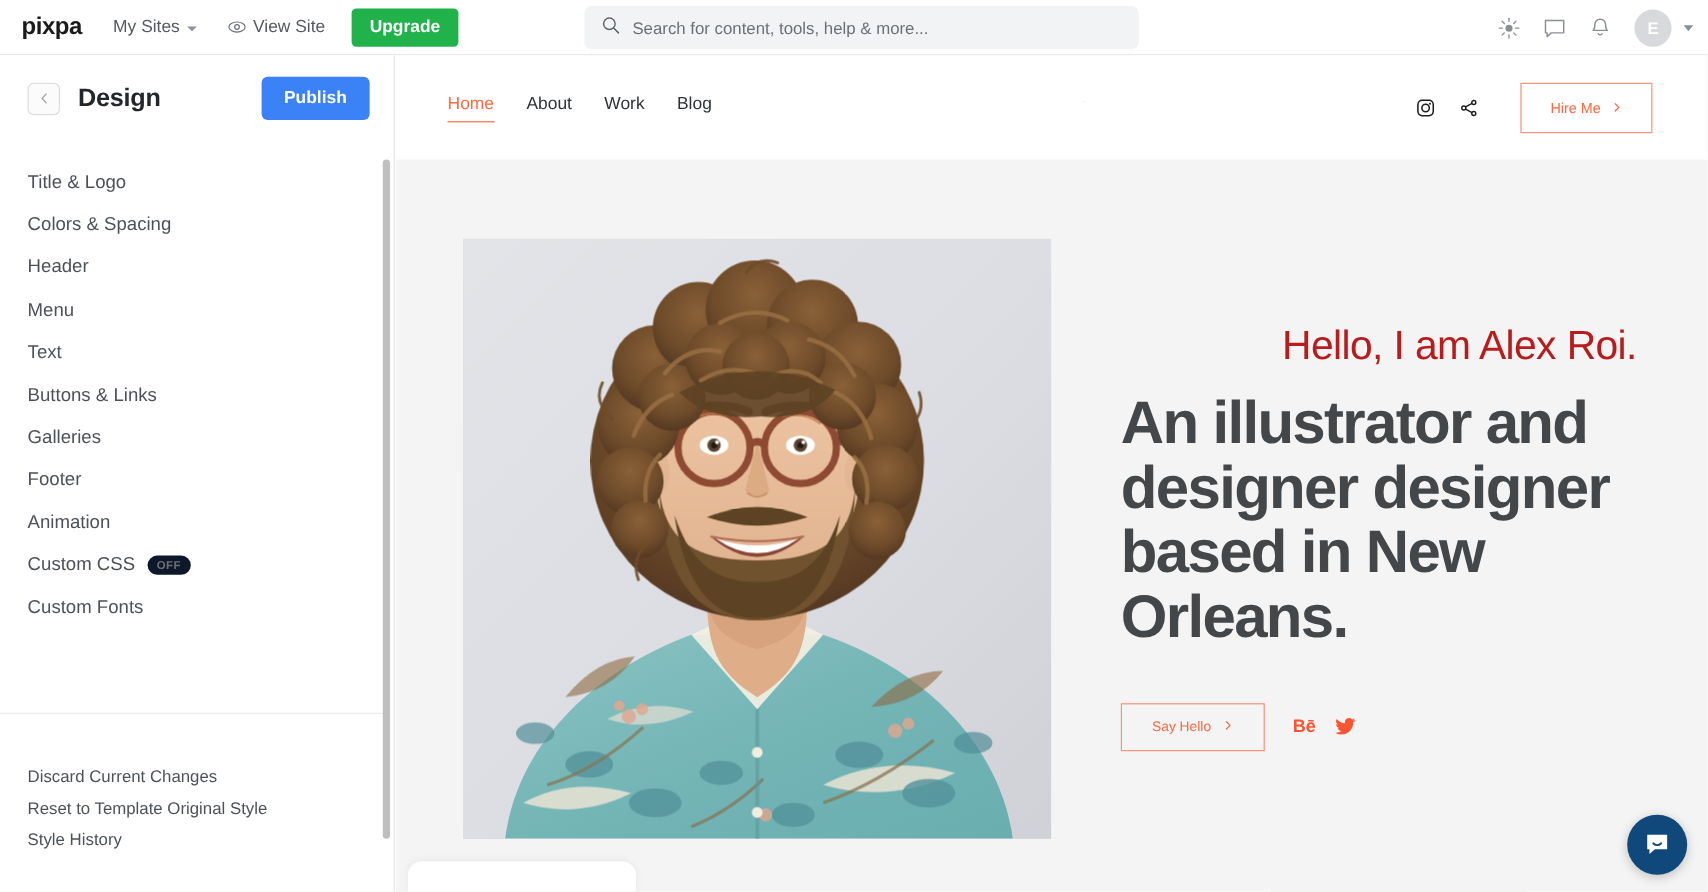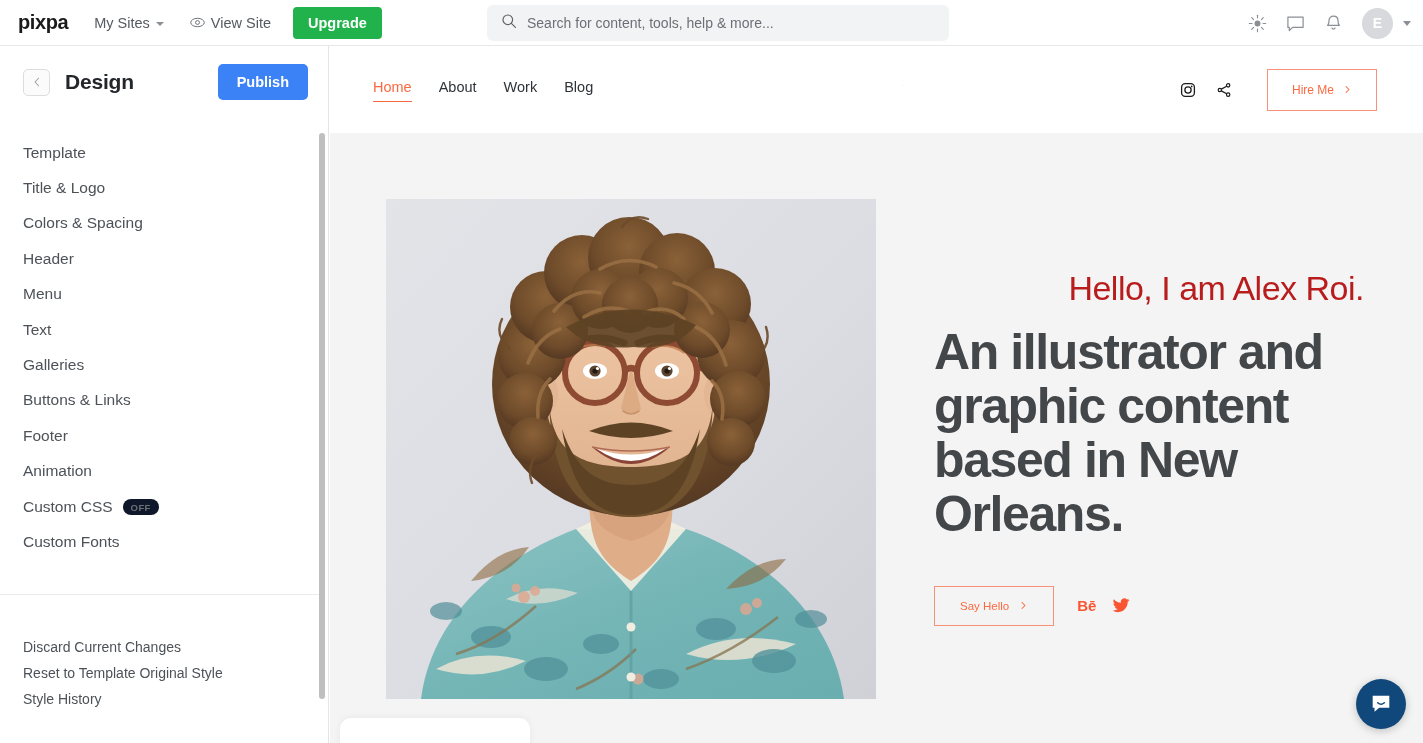--- a/index.html
+++ b/index.html
@@ -297,42 +297,39 @@
       <svg viewBox="0 0 16 16" width="12" height="12">
         <polyline points="10,3 5.4,8 10,13" fill="none" stroke="#9a9ea3" stroke-width="1.4" stroke-linecap="round" stroke-linejoin="round"></polyline>
       </svg>
     </div>
     <div class="side-title">Design</div>
     <button class="publish-btn">Publish</button>
   </div>
 
   <div class="side-list">
     <div class="side-item">
-      <span>Template</span>
-    </div>
-    <div class="side-item">
       <span>Title &amp; Logo</span>
     </div>
     <div class="side-item">
       <span>Colors &amp; Spacing</span>
     </div>
     <div class="side-item">
       <span>Header</span>
     </div>
     <div class="side-item">
       <span>Menu</span>
     </div>
     <div class="side-item">
       <span>Text</span>
     </div>
     <div class="side-item">
+      <span>Buttons &amp; Links</span>
+    </div>
+    <div class="side-item">
       <span>Galleries</span>
-    </div>
-    <div class="side-item">
-      <span>Buttons &amp; Links</span>
     </div>
     <div class="side-item">
       <span>Footer</span>
     </div>
     <div class="side-item">
       <span>Animation</span>
     </div>
     <div class="side-item">
       <span>Custom CSS</span>
       <span class="badge-off">OFF</span>
@@ -551,21 +548,21 @@
             <path d="M152 254 q-12 14 -6 30"></path>
           </g>
 
           <path d="M180 128 q64 -34 130 -2 q-20 26 -62 22 q-44 4 -68 -20z" fill="#5d4324" opacity="0.9"></path>
         </g>
       </svg>
     </div>
 
     <div class="hero-text">
       <div class="hero-greet">Hello, I am Alex Roi.</div>
-      <div class="hero-head">An illustrator and graphic content based in New Orleans.</div>
+      <div class="hero-head">An illustrator and designer designer based in New Orleans.</div>
       <div class="hero-cta">
         <button class="say-hello">
           <span>Say Hello</span>
           <span>
             <svg viewBox="0 0 12 12" width="9" height="9">
               <polyline points="4,2 8,6 4,10" fill="none" stroke="#fa6a42" stroke-width="1.4" stroke-linecap="round" stroke-linejoin="round"></polyline>
             </svg>
           </span>
         </button>
         <div class="soc">

